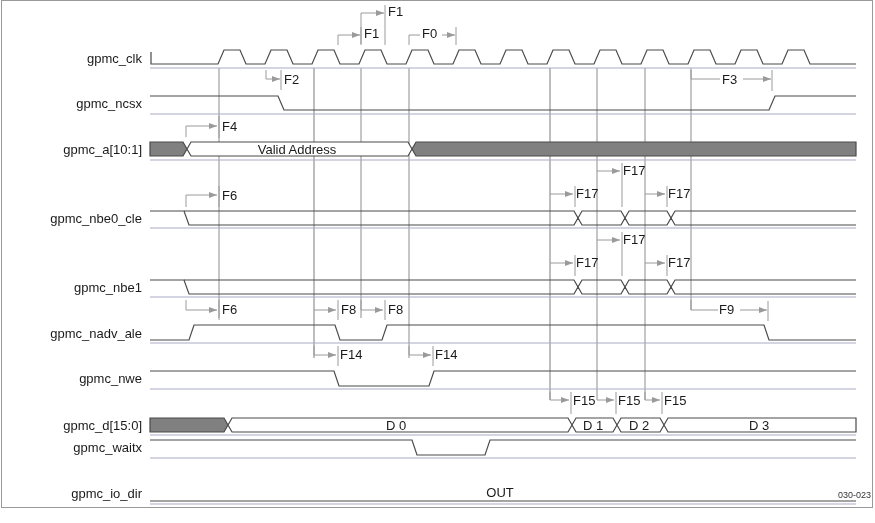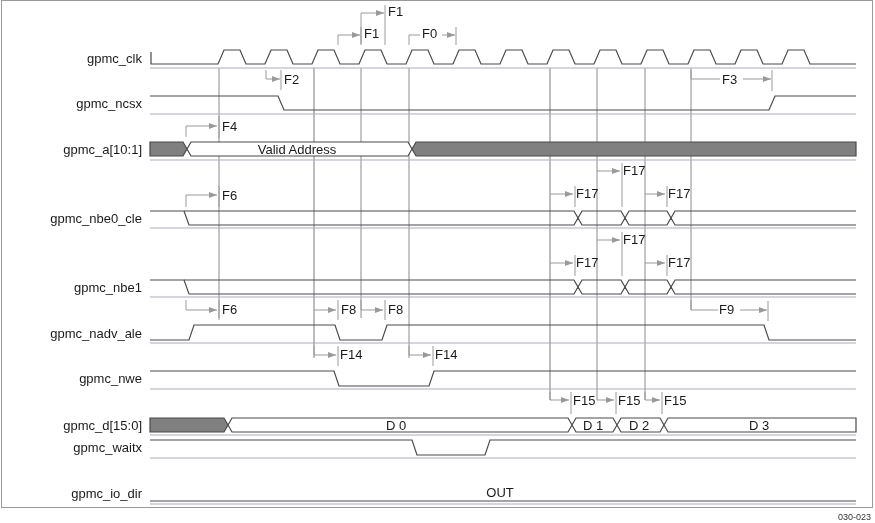--- a/index.html
+++ b/index.html
@@ -9,21 +9,21 @@
   .lbl{font-size:13px;fill:#1a1a1a;font-family:"Liberation Sans",sans-serif;}
   .ann{font-size:13px;fill:#1a1a1a;font-family:"Liberation Sans",sans-serif;}
   .sig{stroke:#4a4a4a;stroke-width:1.2;fill:none;}
   .base{stroke:#a9abc4;stroke-width:1;fill:none;}
   .guide{stroke:#8c8c8c;stroke-width:1;fill:none;}
   .guide2{stroke:#bdbdbd;stroke-width:2;fill:none;}
   .arrow{stroke:#9a9a9a;stroke-width:1;fill:none;}
   .tick{stroke:#9a9a9a;stroke-width:1;}
   .bus{stroke:#4a4a4a;stroke-width:1.2;fill:#fff;}
   .busd{stroke:#4a4a4a;stroke-width:1.2;fill:#808080;}
-  #figid{position:absolute;right:4px;top:512px;font-size:9px;color:#333;text-align:center;}
+  #figid{position:absolute;right:4px;top:490px;font-size:9px;color:#333;text-align:center;}
 </style>
 </head>
 <body>
 
 <div id="frame"></div>
 
 <svg width="875" height="523" viewBox="0 0 875 523">
   <defs>
     <marker id="ah" markerWidth="8" markerHeight="6" refX="8" refY="3" orient="auto" markerUnits="userSpaceOnUse">
       <path d="M0,0 L8,3 L0,6 Z" fill="#9a9a9a"></path>

